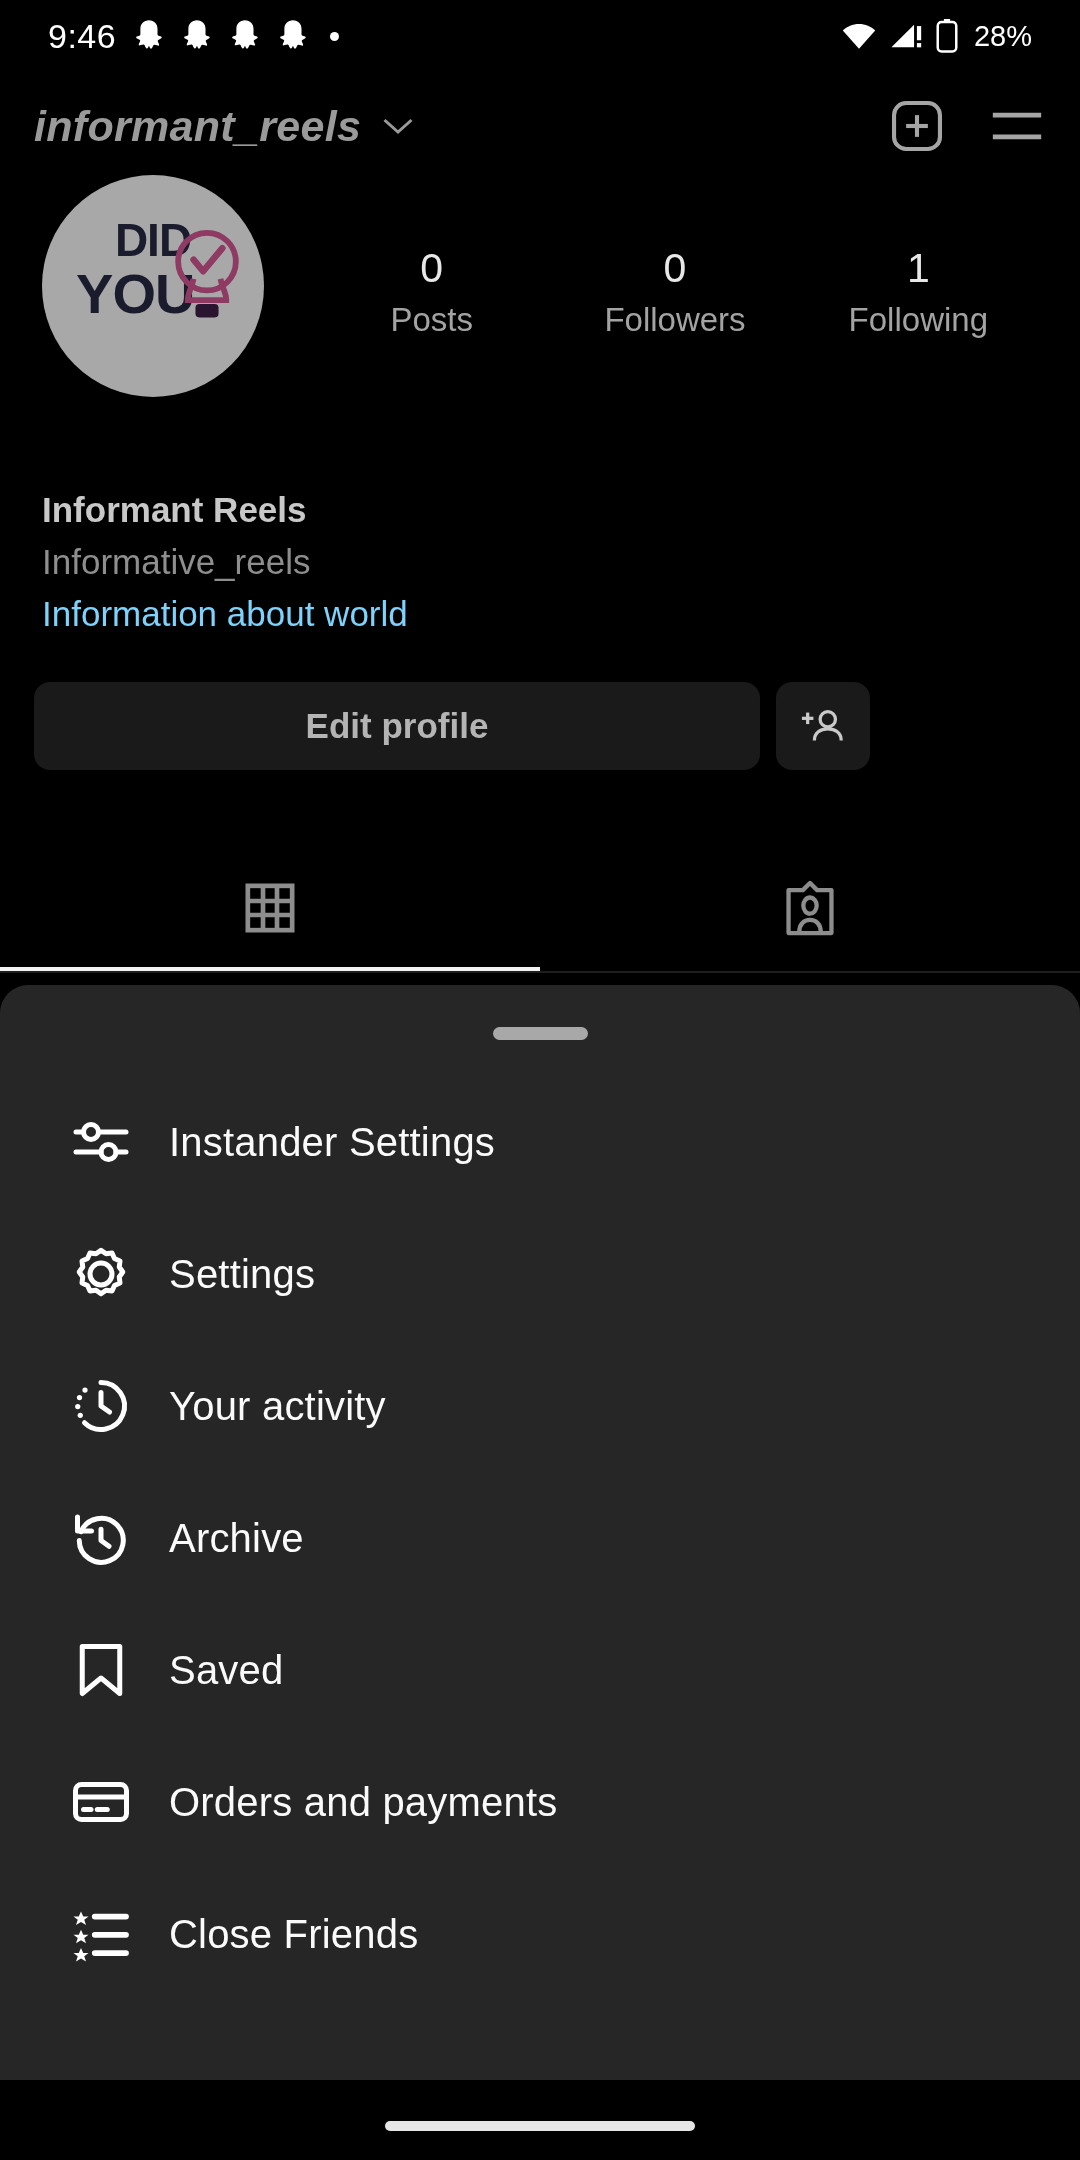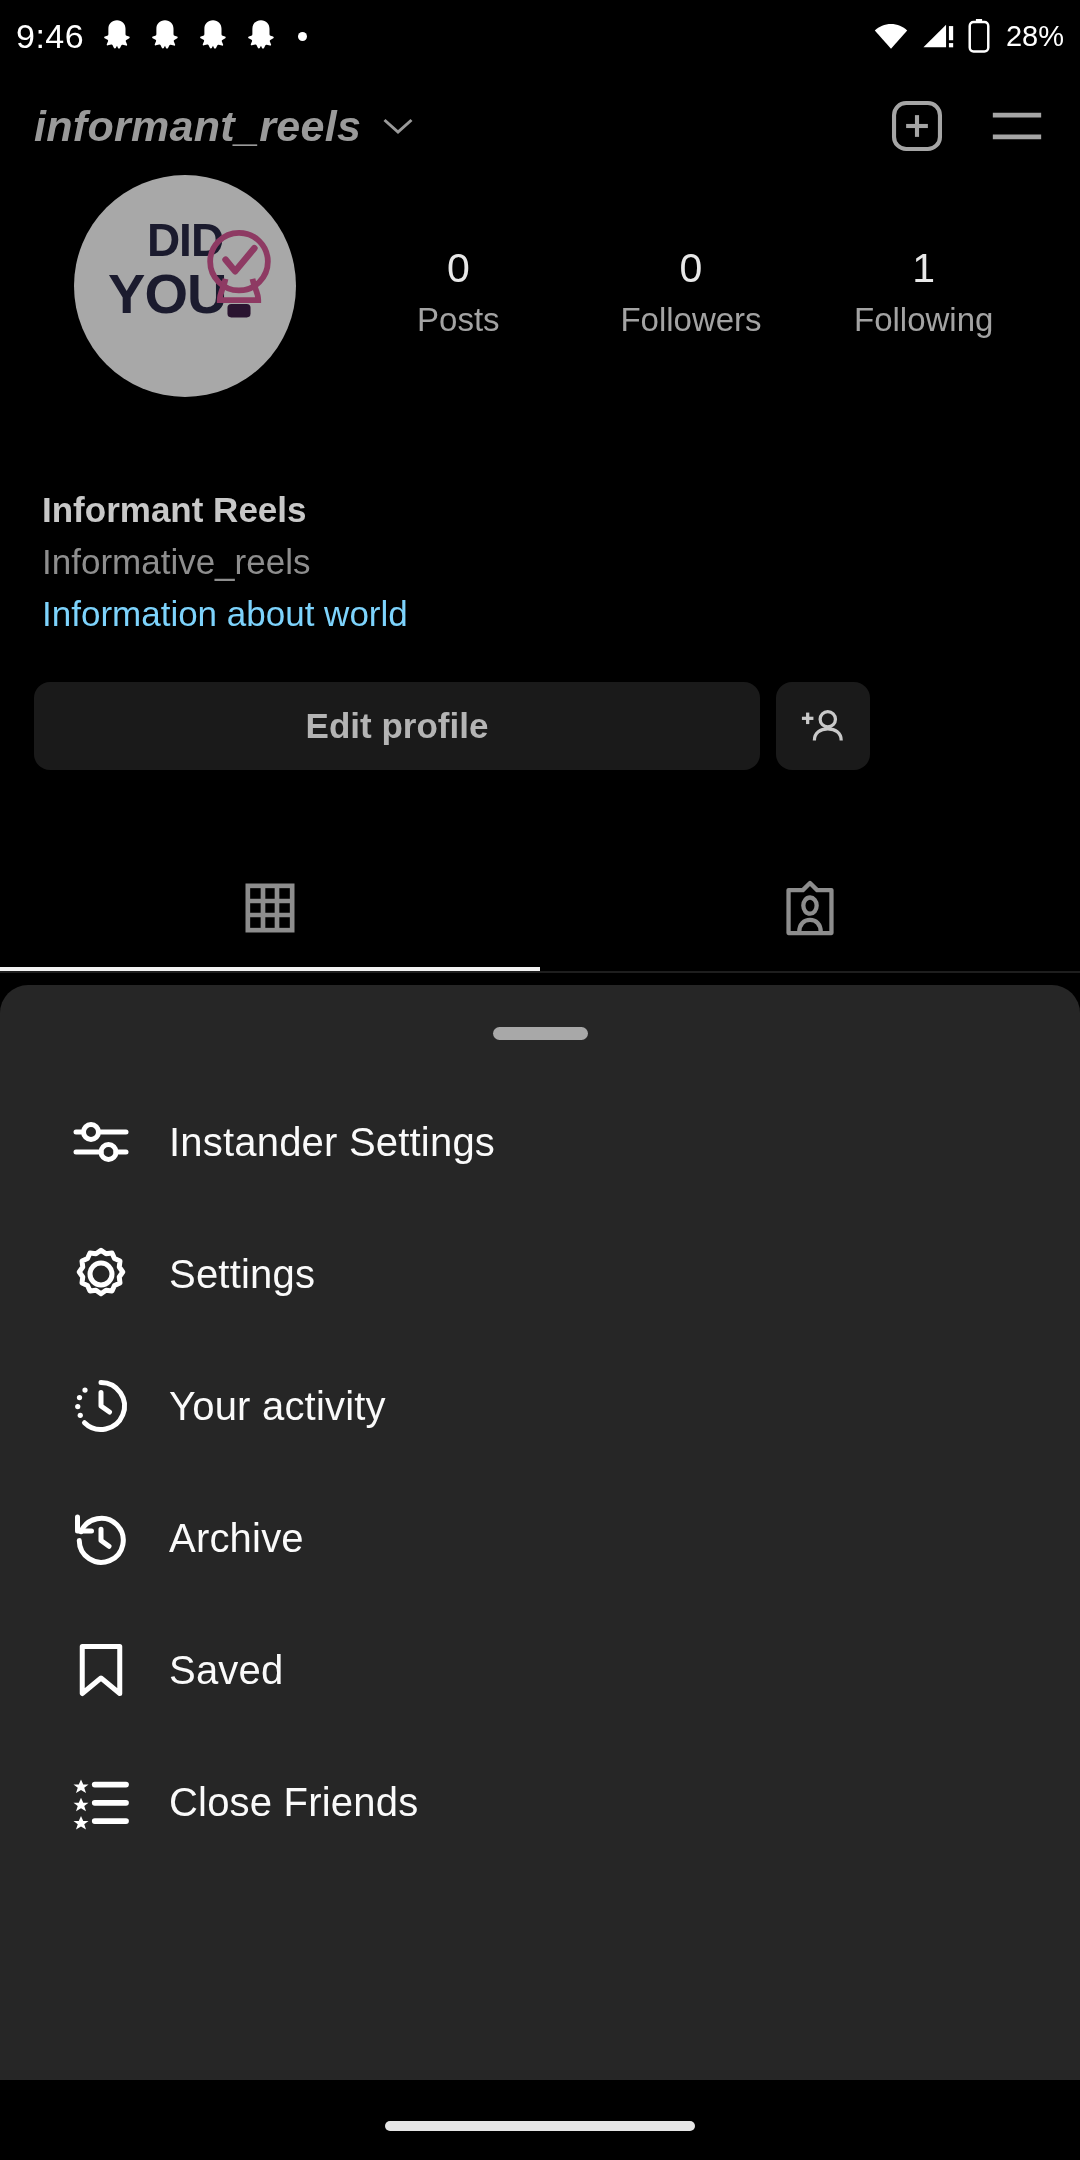--- a/index.html
+++ b/index.html
@@ -8,21 +8,21 @@
     background:#000;
     font-family:"Liberation Sans", sans-serif;
     overflow:hidden;
   }
   #screen { position:relative; width:1080px; height:2160px; background:#000; }
 
   
   .statusbar {
     position:absolute; top:0; left:0; width:1080px; height:72px;
     display:flex; align-items:center; justify-content:space-between;
-    padding:0 16px;
+    padding:0 48px;
   }
   .sb-left { display:flex; align-items:center; gap:18px; }
   .sb-time { color:#fff; font-size:34px; letter-spacing:.5px; }
   .ghost { width:30px; height:34px; display:block; }
   .sb-dot { width:9px; height:9px; border-radius:50%; background:#fff; margin-left:4px; }
   .sb-right { display:flex; align-items:center; gap:12px; }
   .sb-batt-text { color:#fff; font-size:29px; margin-left:4px; }
 
   
   .header {
@@ -32,21 +32,21 @@
   .username {
     color:#9a9a9a; font-size:43px; font-weight:bold; letter-spacing:.3px;font-style:italic;
   }
   .chev-wrap { margin-left:18px; display:flex; align-items:center; }
   .header-spacer { flex:1; }
   .hdr-icon { margin-left:42px; display:flex; align-items:center; }
 
   
   .profile-top {
     position:absolute; top:186px; left:0; width:1080px; height:170px;
-    display:flex; align-items:center;padding-left:32px;
+    display:flex; align-items:center;
   }
   .avatar {
     width:222px; height:222px; border-radius:50%;
     margin-left:42px; margin-top:30px;
     background:#a8a8a8; position:relative; overflow:hidden;
     flex:none;
   }
   .av-l1, .av-l2, .av-l3 {
     position:absolute; left:50%; transform:translateX(-50%);
     color:#1b1b2e; font-weight:bold; white-space:nowrap;
@@ -300,20 +300,31 @@
 
       <div class="menu-item">
         <span class="mi-icon">
           <svg width="60" height="60" viewBox="0 0 24 24">
             <path d="M4.5 2.6h15v18.8L12 15.2 4.5 21.4z" fill="none" stroke="#fff" stroke-width="2" stroke-linejoin="round"></path>
           </svg>
         </span>
         <span class="mi-label">Saved</span>
       </div>
 
+      <div class="menu-item">
+        <span class="mi-icon">
+          <svg width="60" height="60" viewBox="0 0 24 24">
+            <rect x="1.8" y="5" width="20.4" height="14" rx="2.4" fill="none" stroke="#fff" stroke-width="2"></rect>
+            <line x1="1.8" y1="10" x2="22.2" y2="10" stroke="#fff" stroke-width="2"></line>
+            <line x1="5" y1="15" x2="8" y2="15" stroke="#fff" stroke-width="2" stroke-linecap="round"></line>
+            <line x1="10.5" y1="15" x2="14.5" y2="15" stroke="#fff" stroke-width="2" stroke-linecap="round"></line>
+          </svg>
+        </span>
+        <span class="mi-label">Orders and payments</span>
+      </div>
 
       <div class="menu-item">
         <span class="mi-icon">
           <svg width="60" height="60" viewBox="0 0 24 24">
             <path d="M4 3l.9 2h2.1l-1.7 1.3.7 2.1L4 7.2 2 8.4l.7-2.1L1 5h2.1z" fill="#fff"></path>
             <path d="M4 10.3l.9 2h2.1l-1.7 1.3.7 2.1L4 14.5l-2 1.2.7-2.1L1 12.3h2.1z" fill="#fff"></path>
             <path d="M4 17.6l.9 2h2.1l-1.7 1.3.7 2.1L4 21.8l-2 1.2.7-2.1L1 19.6h2.1z" fill="#fff"></path>
             <line x1="9.5" y1="5" x2="22" y2="5" stroke="#fff" stroke-width="2.3" stroke-linecap="round"></line>
             <line x1="9.5" y1="12.3" x2="22" y2="12.3" stroke="#fff" stroke-width="2.3" stroke-linecap="round"></line>
             <line x1="9.5" y1="19.6" x2="22" y2="19.6" stroke="#fff" stroke-width="2.3" stroke-linecap="round"></line>

